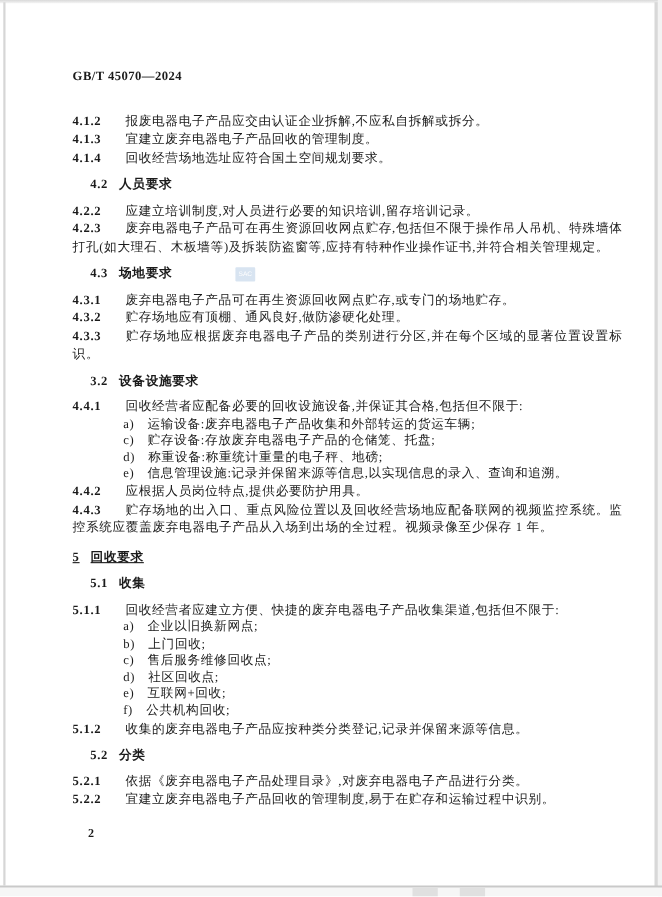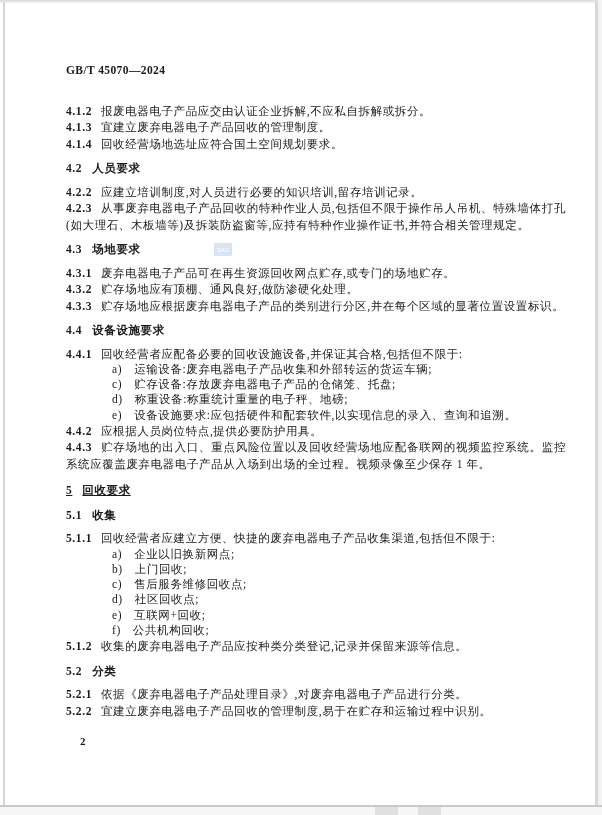--- a/index.html
+++ b/index.html
@@ -24,23 +24,23 @@
   
   .content{
     position:absolute;left:66px;top:62px;width:500px;
     font-size:11.5px;line-height:16.5px;letter-spacing:0.6px;
     text-align:justify;
   }
   .doc-code{font-weight:bold;margin:0 0 24px 0;letter-spacing:0.4px;}
   p{margin:0;}
   p.clause{line-height:16.5px;}
   p.item{padding-left:46px;line-height:15.2px;}
-  p.section{font-weight:bold;margin:8px 0 7px 0;}
+  p.section{font-weight:bold;margin:8px 0 7px 16px;}
   p.chapter{font-weight:bold;margin:10px 0 0 0;text-decoration:underline;}
-  .label{font-weight:bold;margin-right:9px;white-space:nowrap;}
+  .label{font-weight:bold;margin-right:22px;white-space:nowrap;}
   p.item .label{font-weight:normal;margin-right:12px;}
   p.section .label,p.chapter .label{margin-right:10px;}
   .page-num{margin:14px 0 0 14px;font-weight:bold;font-size:11px;}
 
   
   .watermark{
     position:absolute;left:214px;top:243px;width:18px;height:13px;
     border-radius:1px;opacity:.55;
     display:flex;align-items:center;justify-content:center;
     color:#ffffff;font-size:6px;font-family:"Liberation Sans",sans-serif;
@@ -62,31 +62,31 @@
 <div class="watermark" style="background: rgb(185, 206, 230);">SAC</div>
 
 <div class="content">
   <p class="doc-code">GB/T 45070—2024</p>
   <div id="blocks">
       <p class="clause"><span class="label">4.1.2</span><span>报废电器电子产品应交由认证企业拆解,不应私自拆解或拆分。</span></p>
       <p class="clause"><span class="label">4.1.3</span><span>宜建立废弃电器电子产品回收的管理制度。</span></p>
       <p class="clause"><span class="label">4.1.4</span><span>回收经营场地选址应符合国土空间规划要求。</span></p>
       <p class="section"><span class="label">4.2</span><span>人员要求</span></p>
       <p class="clause"><span class="label">4.2.2</span><span>应建立培训制度,对人员进行必要的知识培训,留存培训记录。</span></p>
-      <p class="clause"><span class="label">4.2.3</span><span>从事废弃电器电子产品回收的特种作业人员,包括但不限于操作吊人吊机、特殊墙体打孔(如大理石、木板墙等)及拆装防盗窗等,应持有特种作业操作证书,并符合相关管理规定。</span></p>
+      <p class="clause"><span class="label">4.2.3</span><span>废弃电器电子产品可在再生资源回收网点贮存,包括但不限于操作吊人吊机、特殊墙体打孔(如大理石、木板墙等)及拆装防盗窗等,应持有特种作业操作证书,并符合相关管理规定。</span></p>
       <p class="section"><span class="label">4.3</span><span>场地要求</span></p>
       <p class="clause"><span class="label">4.3.1</span><span>废弃电器电子产品可在再生资源回收网点贮存,或专门的场地贮存。</span></p>
       <p class="clause"><span class="label">4.3.2</span><span>贮存场地应有顶棚、通风良好,做防渗硬化处理。</span></p>
       <p class="clause"><span class="label">4.3.3</span><span>贮存场地应根据废弃电器电子产品的类别进行分区,并在每个区域的显著位置设置标识。</span></p>
-      <p class="section"><span class="label">4.4</span><span>设备设施要求</span></p>
+      <p class="section"><span class="label">3.2</span><span>设备设施要求</span></p>
       <p class="clause"><span class="label">4.4.1</span><span>回收经营者应配备必要的回收设施设备,并保证其合格,包括但不限于:</span></p>
       <p class="item"><span class="label">a)</span><span>运输设备:废弃电器电子产品收集和外部转运的货运车辆;</span></p>
       <p class="item"><span class="label">c)</span><span>贮存设备:存放废弃电器电子产品的仓储笼、托盘;</span></p>
       <p class="item"><span class="label">d)</span><span>称重设备:称重统计重量的电子秤、地磅;</span></p>
-      <p class="item"><span class="label">e)</span><span>设备设施要求:应包括硬件和配套软件,以实现信息的录入、查询和追溯。</span></p>
+      <p class="item"><span class="label">e)</span><span>信息管理设施:记录并保留来源等信息,以实现信息的录入、查询和追溯。</span></p>
       <p class="clause"><span class="label">4.4.2</span><span>应根据人员岗位特点,提供必要防护用具。</span></p>
       <p class="clause"><span class="label">4.4.3</span><span>贮存场地的出入口、重点风险位置以及回收经营场地应配备联网的视频监控系统。监控系统应覆盖废弃电器电子产品从入场到出场的全过程。视频录像至少保存 1 年。</span></p>
       <p class="chapter"><span class="label">5</span><span>回收要求</span></p>
       <p class="section"><span class="label">5.1</span><span>收集</span></p>
       <p class="clause"><span class="label">5.1.1</span><span>回收经营者应建立方便、快捷的废弃电器电子产品收集渠道,包括但不限于:</span></p>
       <p class="item"><span class="label">a)</span><span>企业以旧换新网点;</span></p>
       <p class="item"><span class="label">b)</span><span>上门回收;</span></p>
       <p class="item"><span class="label">c)</span><span>售后服务维修回收点;</span></p>
       <p class="item"><span class="label">d)</span><span>社区回收点;</span></p>
       <p class="item"><span class="label">e)</span><span>互联网+回收;</span></p>

